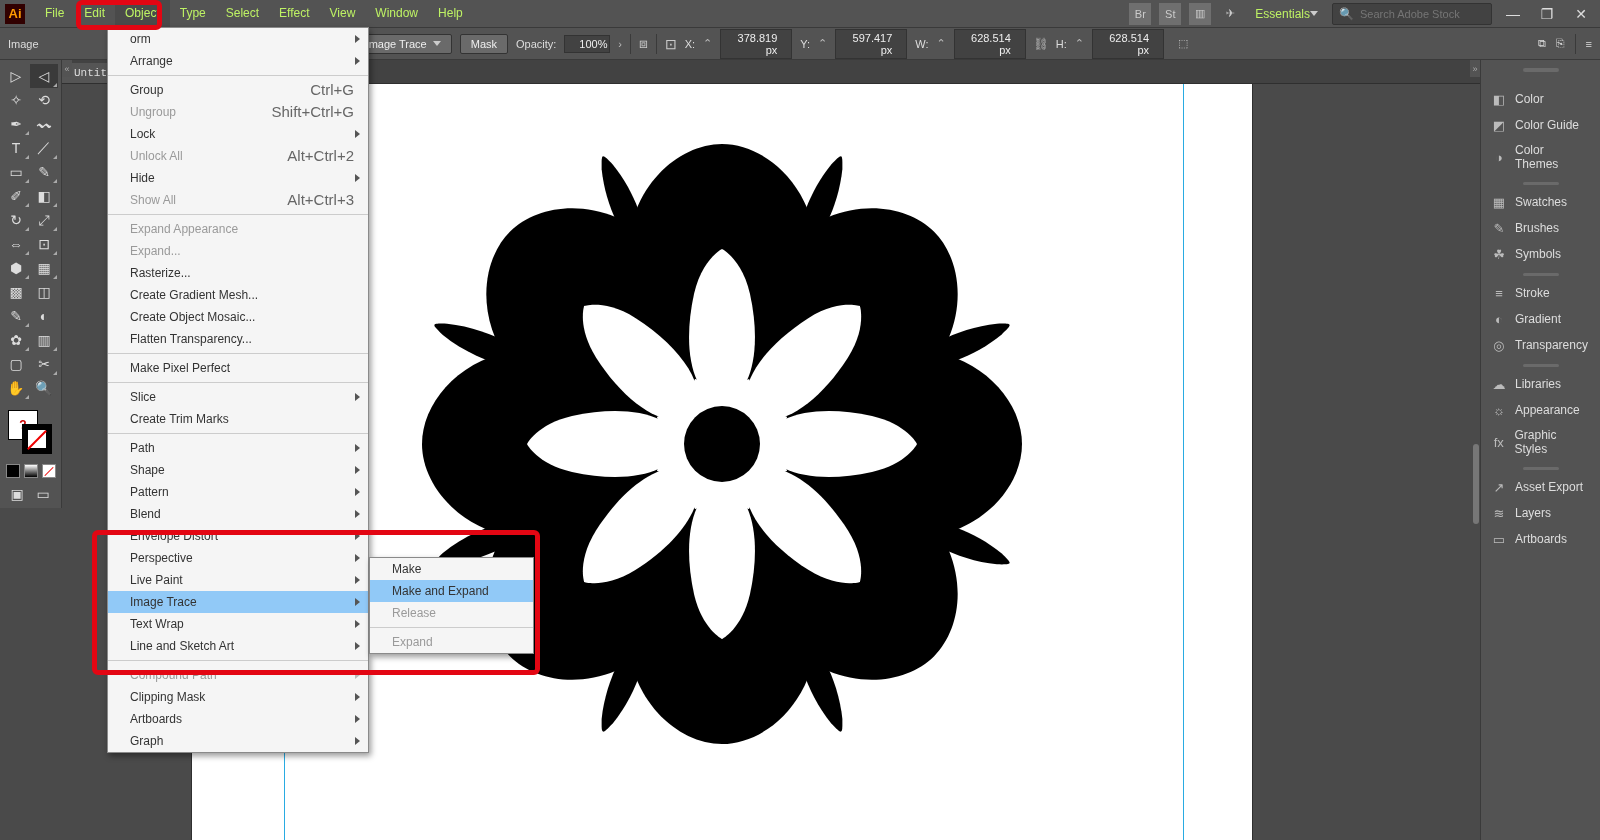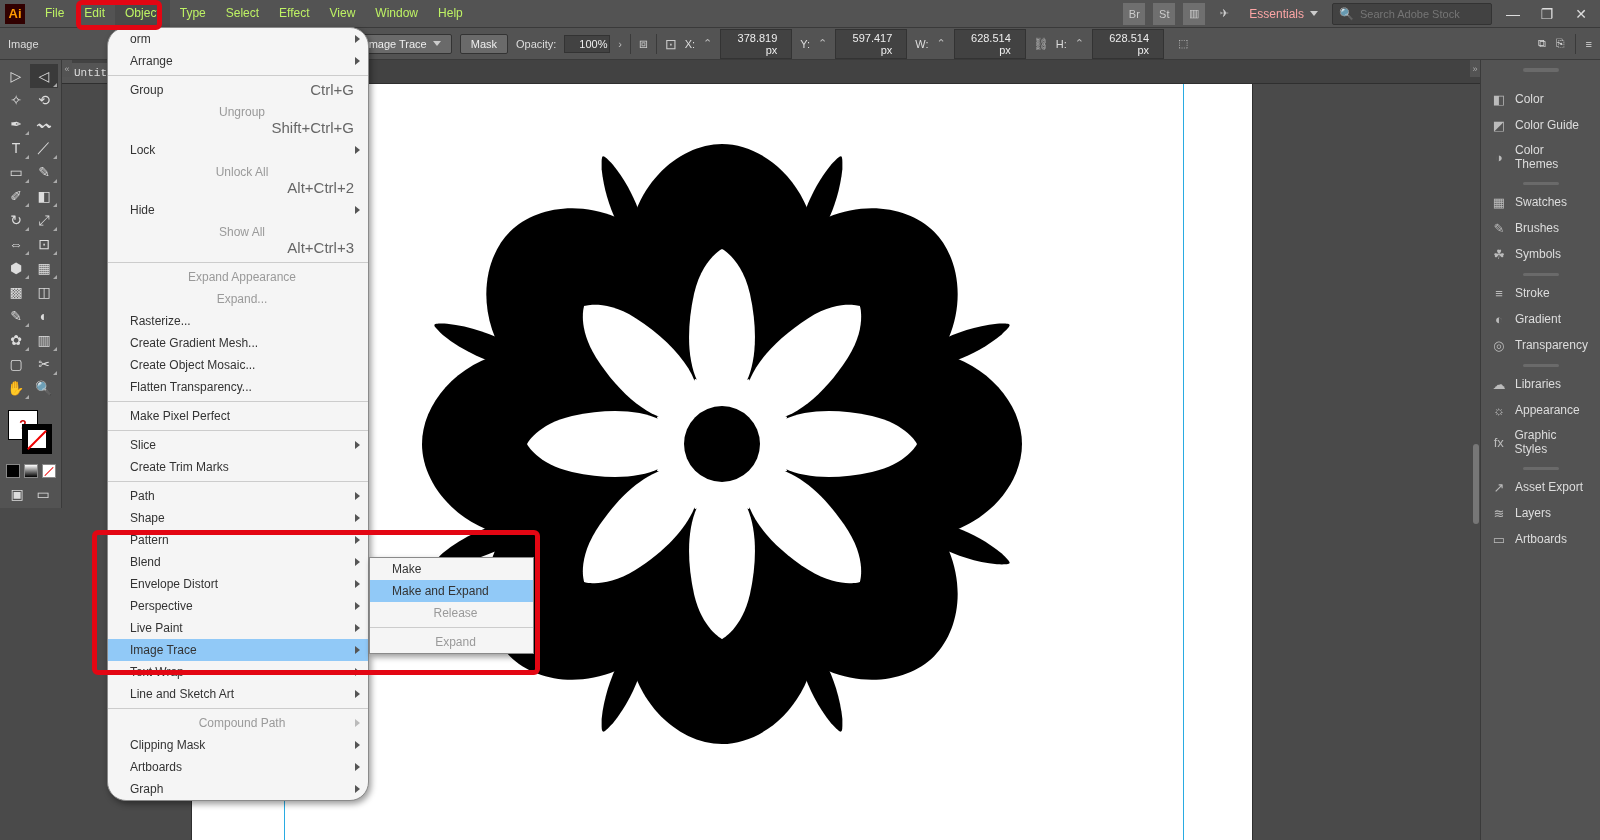--- a/index.html
+++ b/index.html
@@ -6,21 +6,21 @@
 body { font-family: "Segoe UI", Tahoma, sans-serif; font-size: 12px; background: #4a4a4a; width: 1600px; height: 840px; overflow: hidden; position: relative; color: #ddd; }
 
 
 .menubar { height: 27px; background: #535353; display: flex; align-items: center; padding-left: 5px; }
 .app-logo { width: 20px; height: 20px; background: #310000; color: #ff9a00; font-weight: bold; font-size: 13px; display: flex; align-items: center; justify-content: center; margin-right: 10px; }
 .menu-item-top { padding: 0 10px; line-height: 27px; color: #bef264; cursor: default; }
 .menu-item-top.active { background: #4a4a4a; }
 .menubar-spacer { flex: 1; }
 .menubar-right { display: flex; align-items: center; gap: 8px; padding-right: 6px; }
 .mb-btn { width: 22px; height: 22px; background: #6f6f6f; display: flex; align-items: center; justify-content: center; font-size: 11px; color: #ccc; }
-.workspace { display: flex; align-items: center; gap: 6px; color: #fca5a5; font-size: 12px; padding: 0 6px; }
+.workspace { display: flex; align-items: center; color: #bef264; font-size: 12px; padding: 0 6px; }
 .chev-down { display:inline-block; width:0; height:0; border-left:4px solid transparent; border-right:4px solid transparent; border-top:5px solid #ccc; }
 .search-box { background: #424242; height: 22px; width: 160px; display: flex; align-items: center; padding: 0 6px; color: #999; gap: 6px; border:1px solid #333; border-radius:2px;}
 .search-box input { background: transparent; border: 0; outline: 0; color: #ccc; font-size: 11px; width: 120px; }
 .win-btn { width: 26px; height: 18px; display: flex; align-items: center; justify-content: center; color: #ddd; font-size: 14px; }
 
 
 .optbar { height: 33px; background: #535353; border-top: 1px solid #3a3a3a; border-bottom: 1px solid #3a3a3a; display: flex; align-items: center; padding: 0 8px; gap: 8px; font-size: 11px; color: #ddd; position: relative; }
 .optbar .lbl { color: #ddd; }
 .opt-btn { background: #6a6a6a; border: 1px solid #333; padding: 3px 10px; border-radius: 2px; color: #eee; display:flex; align-items:center; gap:6px;}
 .numfield { background: #424242; border: 1px solid #333; padding: 2px 14px; color: #eee; width: 72px; text-align: right; font-size:11px;}
@@ -55,27 +55,27 @@
 
 .panel-col { position:absolute; right:0; top:60px; width:120px; bottom:0; background:#535353; border-left:1px solid #3a3a3a; padding-top:26px;}
 .panel-col .grip { position:absolute; left:50%; top:8px; transform:translateX(-50%); width:36px; height:4px; background:#6a6a6a; border-radius:2px;}
 .panel-item { display:flex; align-items:center; gap:8px; padding:5px 10px; color:#ddd; font-size:12px;}
 .panel-item .pic { width:16px; height:16px; display:flex; align-items:center; justify-content:center; color:#bbb; font-size:13px;}
 .panel-grip2 { width:36px; height:3px; background:#6a6a6a; margin:6px auto 4px; border-radius:2px;}
 
 
 .dropdown { position:absolute; background:#f5f5f5; color:#333; border:1px solid #8a8a8a; box-shadow:2px 3px 6px rgba(0,0,0,.4); font-size:12px; z-index:50;}
 .dropdown .mi { display:flex; align-items:center; padding:3px 14px 3px 22px; line-height:16px; cursor:default; position:relative;}
-.dropdown .mi.disabled { color:#9a9a9a;flex-direction:column; }
+.dropdown .mi.disabled { color:#9a9a9a; }
 .dropdown .mi.hov { background:#91c9f7; }
 .dropdown .mi .sc { margin-left:auto; color:#666; font-size:15px;}
 .dropdown .mi.sub::after { content:""; position:absolute; right:8px; top:50%; transform:translateY(-50%); width:0;height:0;border-top:4px solid transparent;border-bottom:4px solid transparent;border-left:5px solid #555;}
 .dropdown .mi.disabled.sub::after{border-left-color:#bbb;}
 .dropdown hr { border:0; border-top:1px solid #ccc; margin:3px 0;}
-.obj-menu { left:107px; top:27px; width:262px;border-radius:19px; }
+.obj-menu { left:107px; top:27px; width:262px; }
 .sub-menu { left:369px; top:557px; width:165px;}
 
 
 .hl { position:absolute; border:5px solid #e30613; border-radius:6px; z-index:60; pointer-events:none;}
 .hl1 { left:76px; top:0; width:86px; height:30px;}
 .hl2 { left:92px; top:530px; width:448px; height:145px;}
 
 
 .sep-v { width:1px; height:20px; background:#3a3a3a;}
 .chain { width:14px;height:20px;display:flex;align-items:center;justify-content:center;color:#bbb;font-size:12px;}

